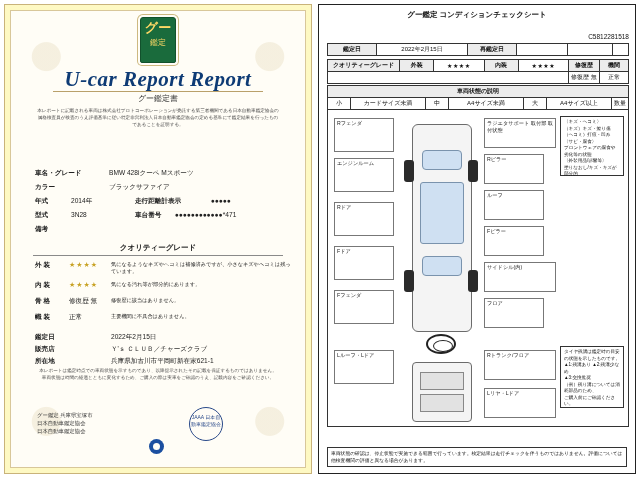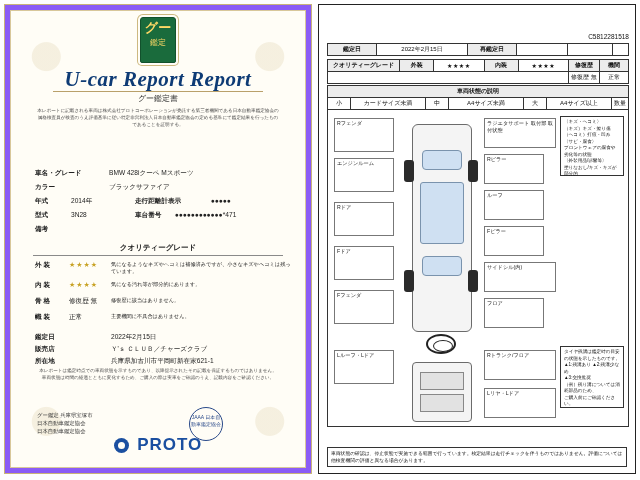--- a/index.html
+++ b/index.html
@@ -9,21 +9,21 @@
     font-family:"Liberation Sans", sans-serif;
     color:#1a1a1a;
     overflow:hidden;
   }
   .page{position:relative;width:640px;height:480px;}
 
   
   .left{
     position:absolute;left:4px;top:4px;width:308px;height:470px;
     border:1px solid #c9b37a;
-    background:#8b5cf6;
+    background:#fef9c3;
     box-sizing:border-box;
   }
   .left-inner{
     position:absolute;left:5px;top:5px;right:5px;bottom:5px;
     border:1px solid #d8c79a;
     box-sizing:border-box;
     background:
       radial-gradient(circle at 12% 10%, rgba(201,179,122,.18) 0 14px, rgba(0,0,0,0) 15px),
       radial-gradient(circle at 88% 10%, rgba(201,179,122,.18) 0 14px, rgba(0,0,0,0) 15px),
       radial-gradient(circle at 12% 90%, rgba(201,179,122,.18) 0 14px, rgba(0,0,0,0) 15px),
@@ -237,28 +237,28 @@
       <div class="org">
         <div>グー鑑定  兵庫県宝塚市</div>
         <div>日本自動車鑑定協会</div>
         <div>日本自動車鑑定協会</div>
       </div>
 
       <div class="seal">JAAA 日本自動車鑑定協会</div>
 
       <div class="proto">
         <span class="mark"></span>
-        <span class="txt">PROTO</span>
       </div>
 
     </div>
   </div>
 
   <div class="right">
 
+    <div class="r-title">グー鑑定 コンディションチェックシート</div>
     <div class="r-serial">C5812281518</div>
 
     <table class="tbl" style="left:8px;top:38px;width:302px;">
       <tbody>
           <tr>
         <td class="hd" style="width:44px;">鑑定日</td>
         <td style="width:86px;">2022年2月15日</td>
         <td class="hd" style="width:44px;">再鑑定日</td>
         <td style="width:46px;">&nbsp;</td>
         <td style="width:40px;">&nbsp;</td>

